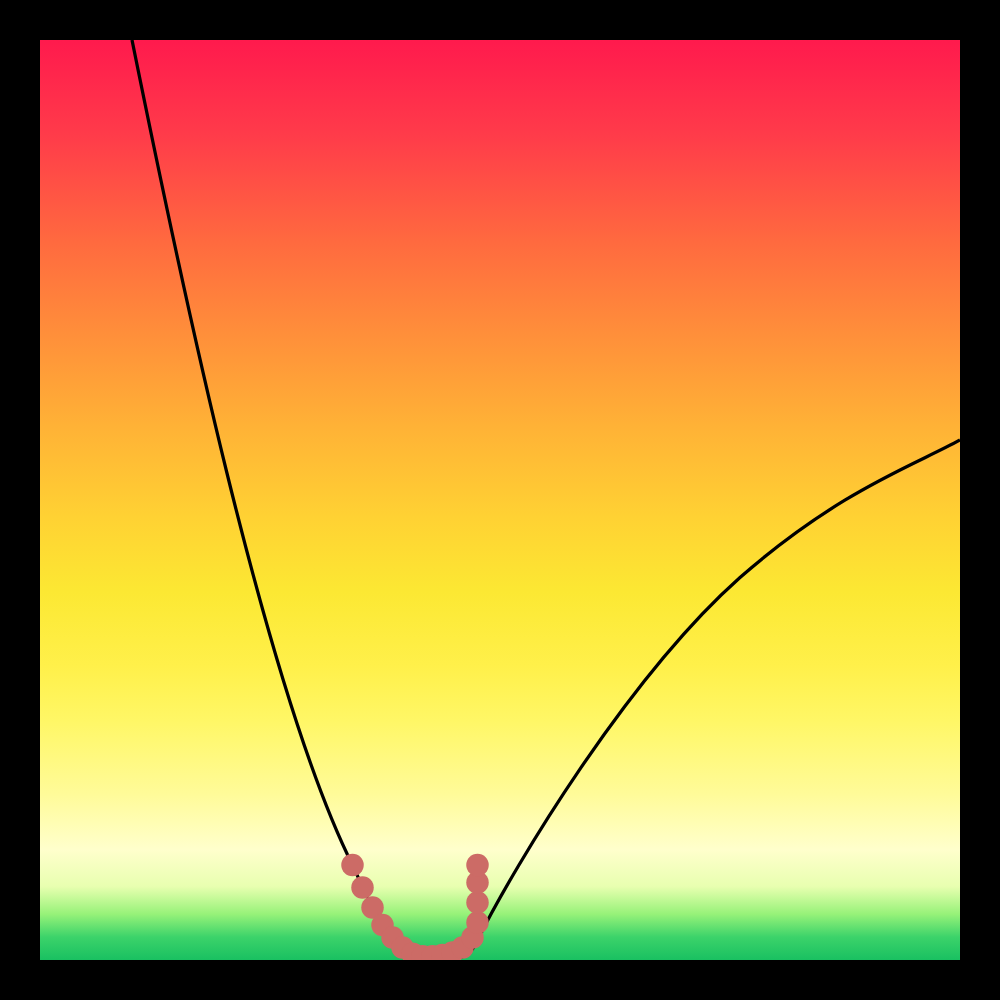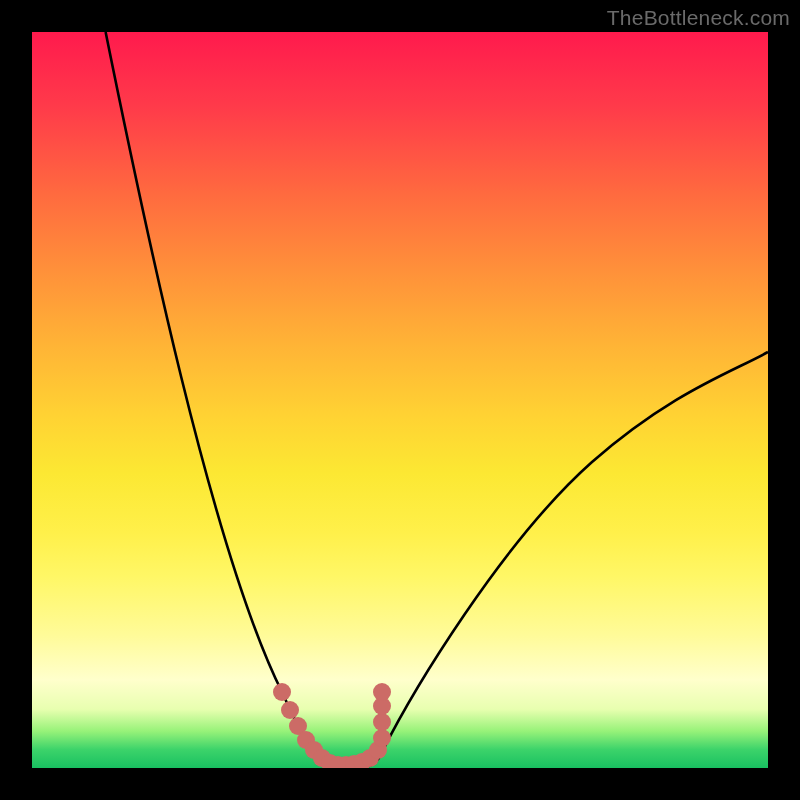--- a/index.html
+++ b/index.html
@@ -58,21 +58,20 @@
     top: 0;
     width: 736px;
     height: 736px;
   }
 </style>
 </head>
 <body>
 
 <div class="frame">
 
-  <div class="watermark">TheBottleneck.com</div>
 
   <div class="plot-area">
     <svg class="curve" viewBox="0 0 736 736" preserveAspectRatio="none">
 
       <path d="M 73.6 0
                C 110 180, 180 520, 250 660
                C 262 686, 268 700, 280 720
                L 280 720
                C 286 730, 295 735, 308 735
                L 330 735

